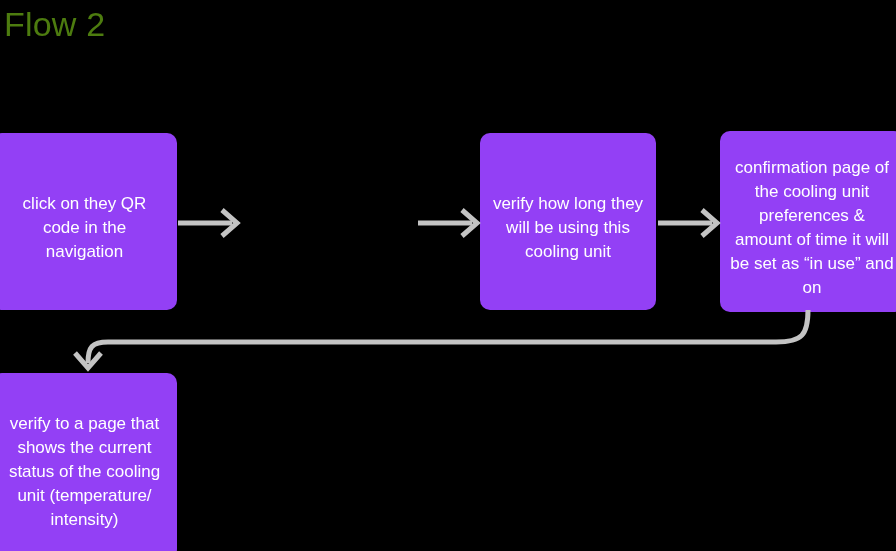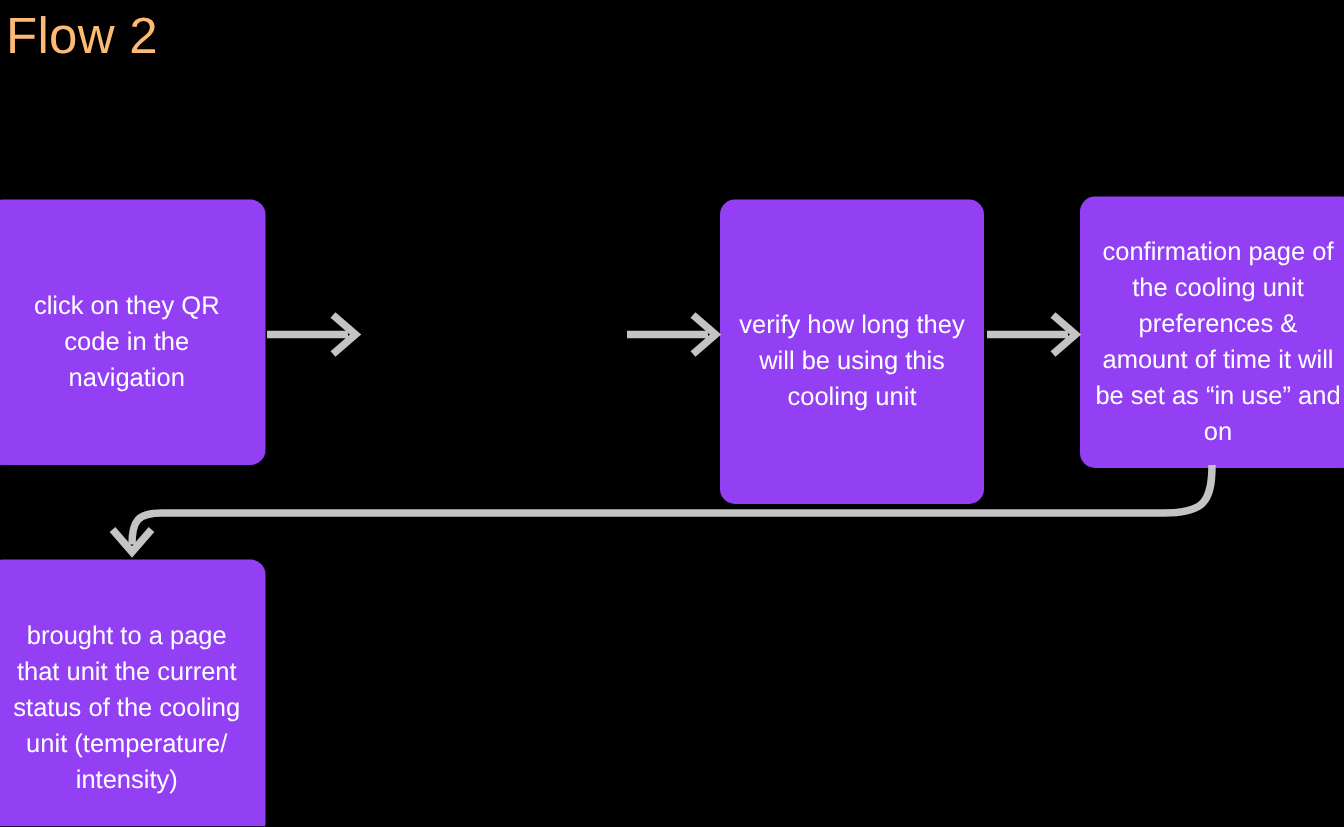--- a/index.html
+++ b/index.html
@@ -12,21 +12,21 @@
     width: 896px;
     height: 551px;
     background: #000000;
     overflow: hidden;
     font-family: "Liberation Sans", sans-serif;
   }
   #flow-title {
     position: absolute;
     left: 4px;
     top: 2px;
-    color: #fdba74;
+    color: #4d7c0f;
     font-size: 34px;
     font-weight: 400;
     letter-spacing: 0.2px;
     line-height: 44px;
     white-space: nowrap;
   }
   .flow-node {
     position: absolute;
     box-sizing: border-box;
     background: #9340F5;
@@ -41,21 +41,21 @@
     padding: 6px 10px;
   }
   .flow-node .node-text {
     display: block;
     white-space: pre-line;
     margin-top: 12px;
   }
   
   #node-1 { left: -8px;  top: 133px; width: 185px; height: 177px; }
   #node-2 { left: 240px; top: 131px; width: 176px; height: 181px; }
-  #node-3 { left: 480px; top: 133px; width: 176px; height: 203px; }
+  #node-3 { left: 480px; top: 133px; width: 176px; height: 177px; }
   #node-4 { left: 720px; top: 131px; width: 184px; height: 181px; }
   #node-5 { left: -8px;  top: 373px; width: 185px; height: 186px; }
 
   .arrow-svg {
     position: absolute;
     overflow: visible;
     pointer-events: none;
   }
   #arrow-1 { left: 176px; top: 202px; width: 66px; height: 42px; }
   #arrow-2 { left: 416px; top: 202px; width: 66px; height: 42px; }
@@ -76,21 +76,21 @@
 
   <div class="flow-node" id="node-3">
     <span class="node-text">verify how long they will be using this cooling unit</span>
   </div>
 
   <div class="flow-node" id="node-4">
     <span class="node-text">confirmation page of the cooling unit preferences &amp; amount of time it will be set as “in use” and on</span>
   </div>
 
   <div class="flow-node" id="node-5">
-    <span class="node-text">brought to a page that unit the current status of the cooling unit (temperature/ intensity)</span>
+    <span class="node-text">verify to a page that shows the current status of the cooling unit (temperature/ intensity)</span>
   </div>
 
   <svg class="arrow-svg" id="arrow-1" viewBox="0 0 66 42">
     <path d="M2 21 H 56" stroke="#C4C4C4" stroke-width="5" fill="none" stroke-linecap="butt"></path>
     <path d="M46 8 L 61 21 L 46 34" stroke="#C4C4C4" stroke-width="5" fill="none" stroke-linecap="butt" stroke-linejoin="miter"></path>
   </svg>
 
   <svg class="arrow-svg" id="arrow-2" viewBox="0 0 66 42">
     <path d="M2 21 H 56" stroke="#C4C4C4" stroke-width="5" fill="none" stroke-linecap="butt"></path>
     <path d="M46 8 L 61 21 L 46 34" stroke="#C4C4C4" stroke-width="5" fill="none" stroke-linecap="butt" stroke-linejoin="miter"></path>

